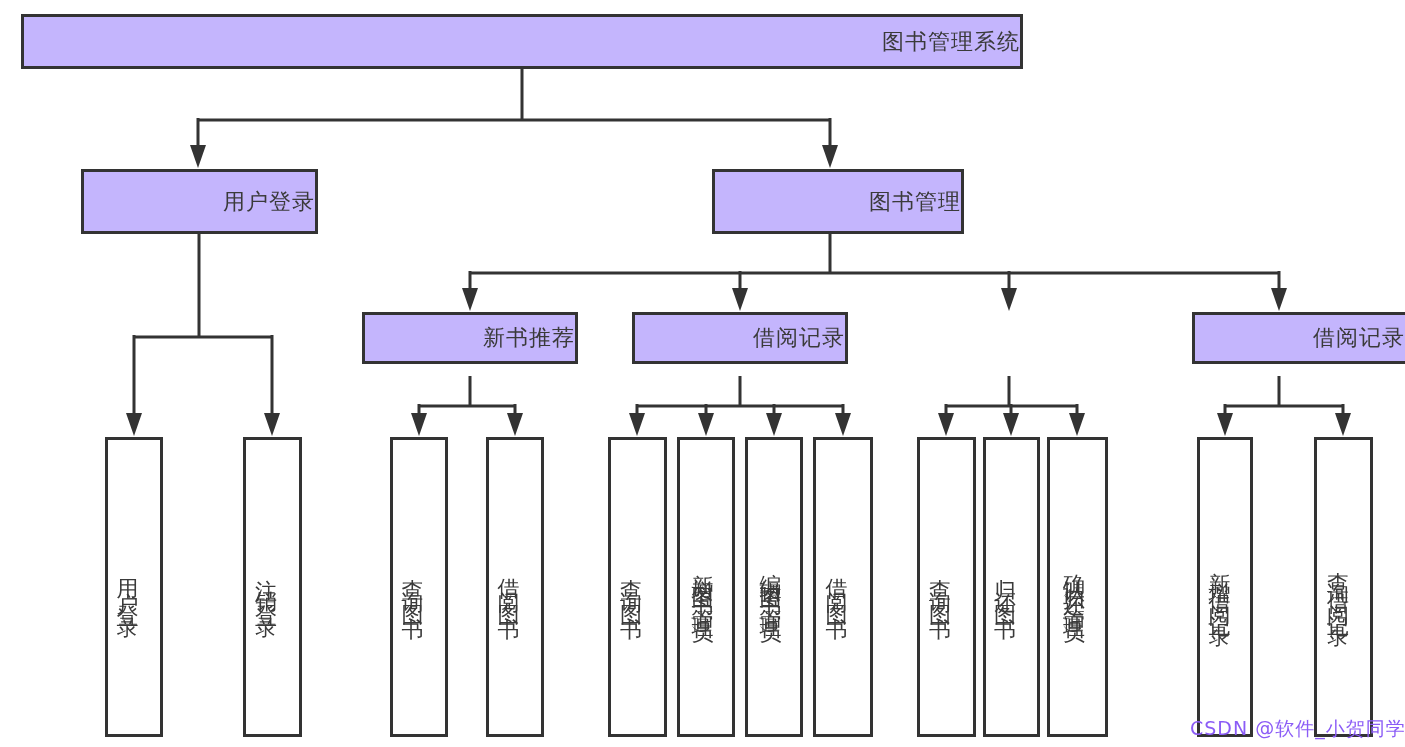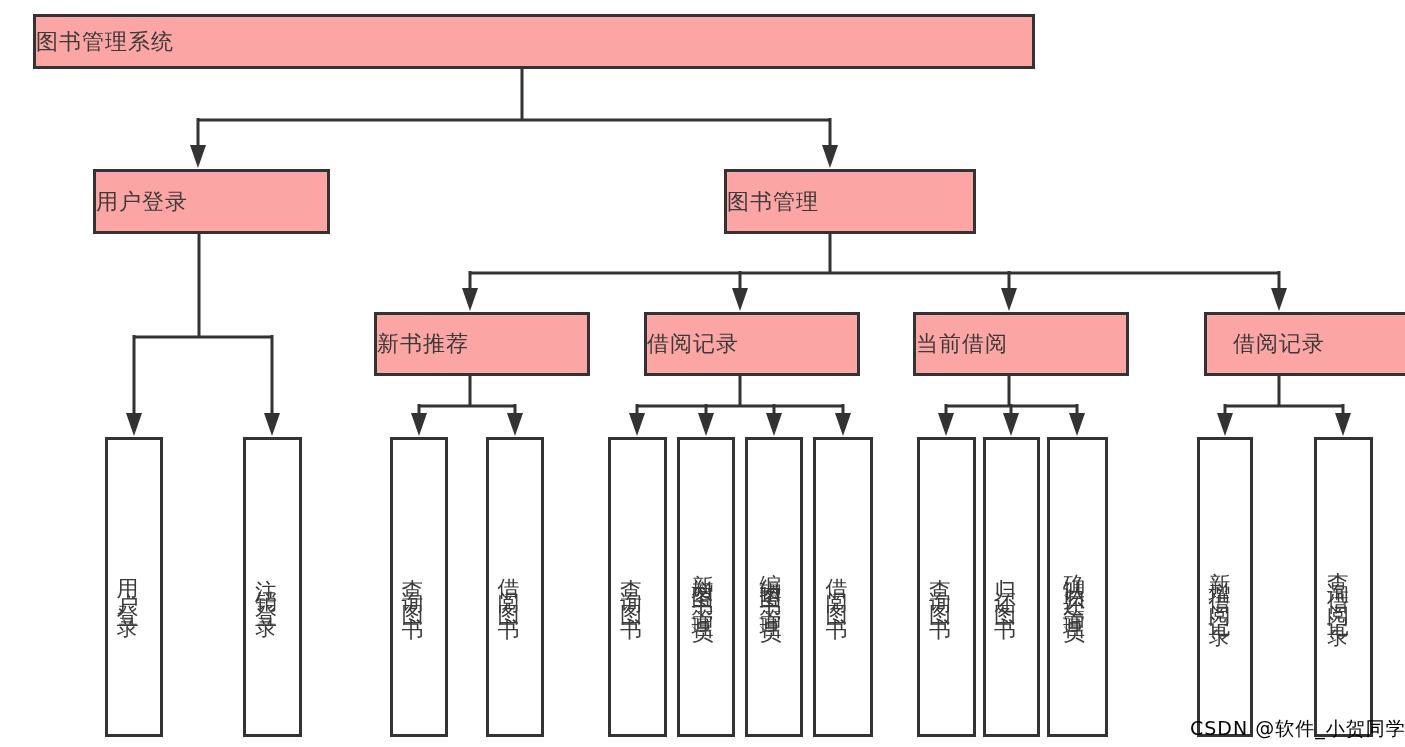--- a/index.html
+++ b/index.html
@@ -18,38 +18,37 @@
   }
   #connectors {
     position: absolute;
     left: 0;
     top: 0;
     z-index: 1;
   }
   .node {
     position: absolute;
     box-sizing: border-box;
-    background: #fca5a5;
+    background: #c4b5fd;
     border: 3px solid #333333;
     display: flex;
     align-items: center;
-    justify-content: flex-start;
+    justify-content: flex-end;
     z-index: 2;
-    margin-left: 12px;
   }
   .node .label {
     font-size: 22px;
     letter-spacing: 1px;
     color: #3a3a3a;
     white-space: nowrap;
   }
   .root-box   { left: 21px;  top: 14px;  width: 1002px; height: 55px; }
   .l2a        { left: 81px;  top: 169px; width: 237px;  height: 65px; }
   .l2b        { left: 712px; top: 169px; width: 252px;  height: 65px; }
-  .l3         { top: 312px;  width: 216px; height: 64px; }
+  .l3         { top: 312px;  width: 216px; height: 52px; }
   .l3-1 { left: 362px; }
   .l3-2 { left: 632px; }
   .l3-3 { left: 901px; }
   .l3-4 { left: 1192px; padding-left: 26px; }
   .leaf {
     position: absolute;
     top: 437px;
     height: 300px;
     box-sizing: border-box;
     background: #ffffff;
@@ -79,21 +78,21 @@
   .lf-9  { left: 917px;  width: 59px; }
   .lf-10 { left: 983px;  width: 57px; }
   .lf-11 { left: 1047px; width: 61px; }
   .lf-12 { left: 1197px; width: 56px; }
   .lf-13 { left: 1314px; width: 59px; }
   .watermark {
     position: absolute;
     left: 1190px;
     top: 716px;
     font-size: 19px;
-    color: #000000;
+    color: #8b5cf6;
     letter-spacing: 1px;
     white-space: nowrap;
     z-index: 3;
   }
 </style>
 </head>
 <body>
 
 <div id="canvas">
 
@@ -147,23 +146,20 @@
   <div class="node l2b">
     <span class="label">图书管理</span>
   </div>
 
   <div class="node l3 l3-1">
     <span class="label">新书推荐</span>
   </div>
   <div class="node l3 l3-2">
     <span class="label">借阅记录</span>
   </div>
-  <div class="node l3 l3-3">
-    <span class="label">当前借阅</span>
-  </div>
   <div class="node l3 l3-4">
     <span class="label">借阅记录</span>
   </div>
 
   <div class="leaf lf-1">
     <span class="vtext len4">用户登录</span>
   </div>
   <div class="leaf lf-2">
     <span class="vtext len4">注销登录</span>
   </div>

